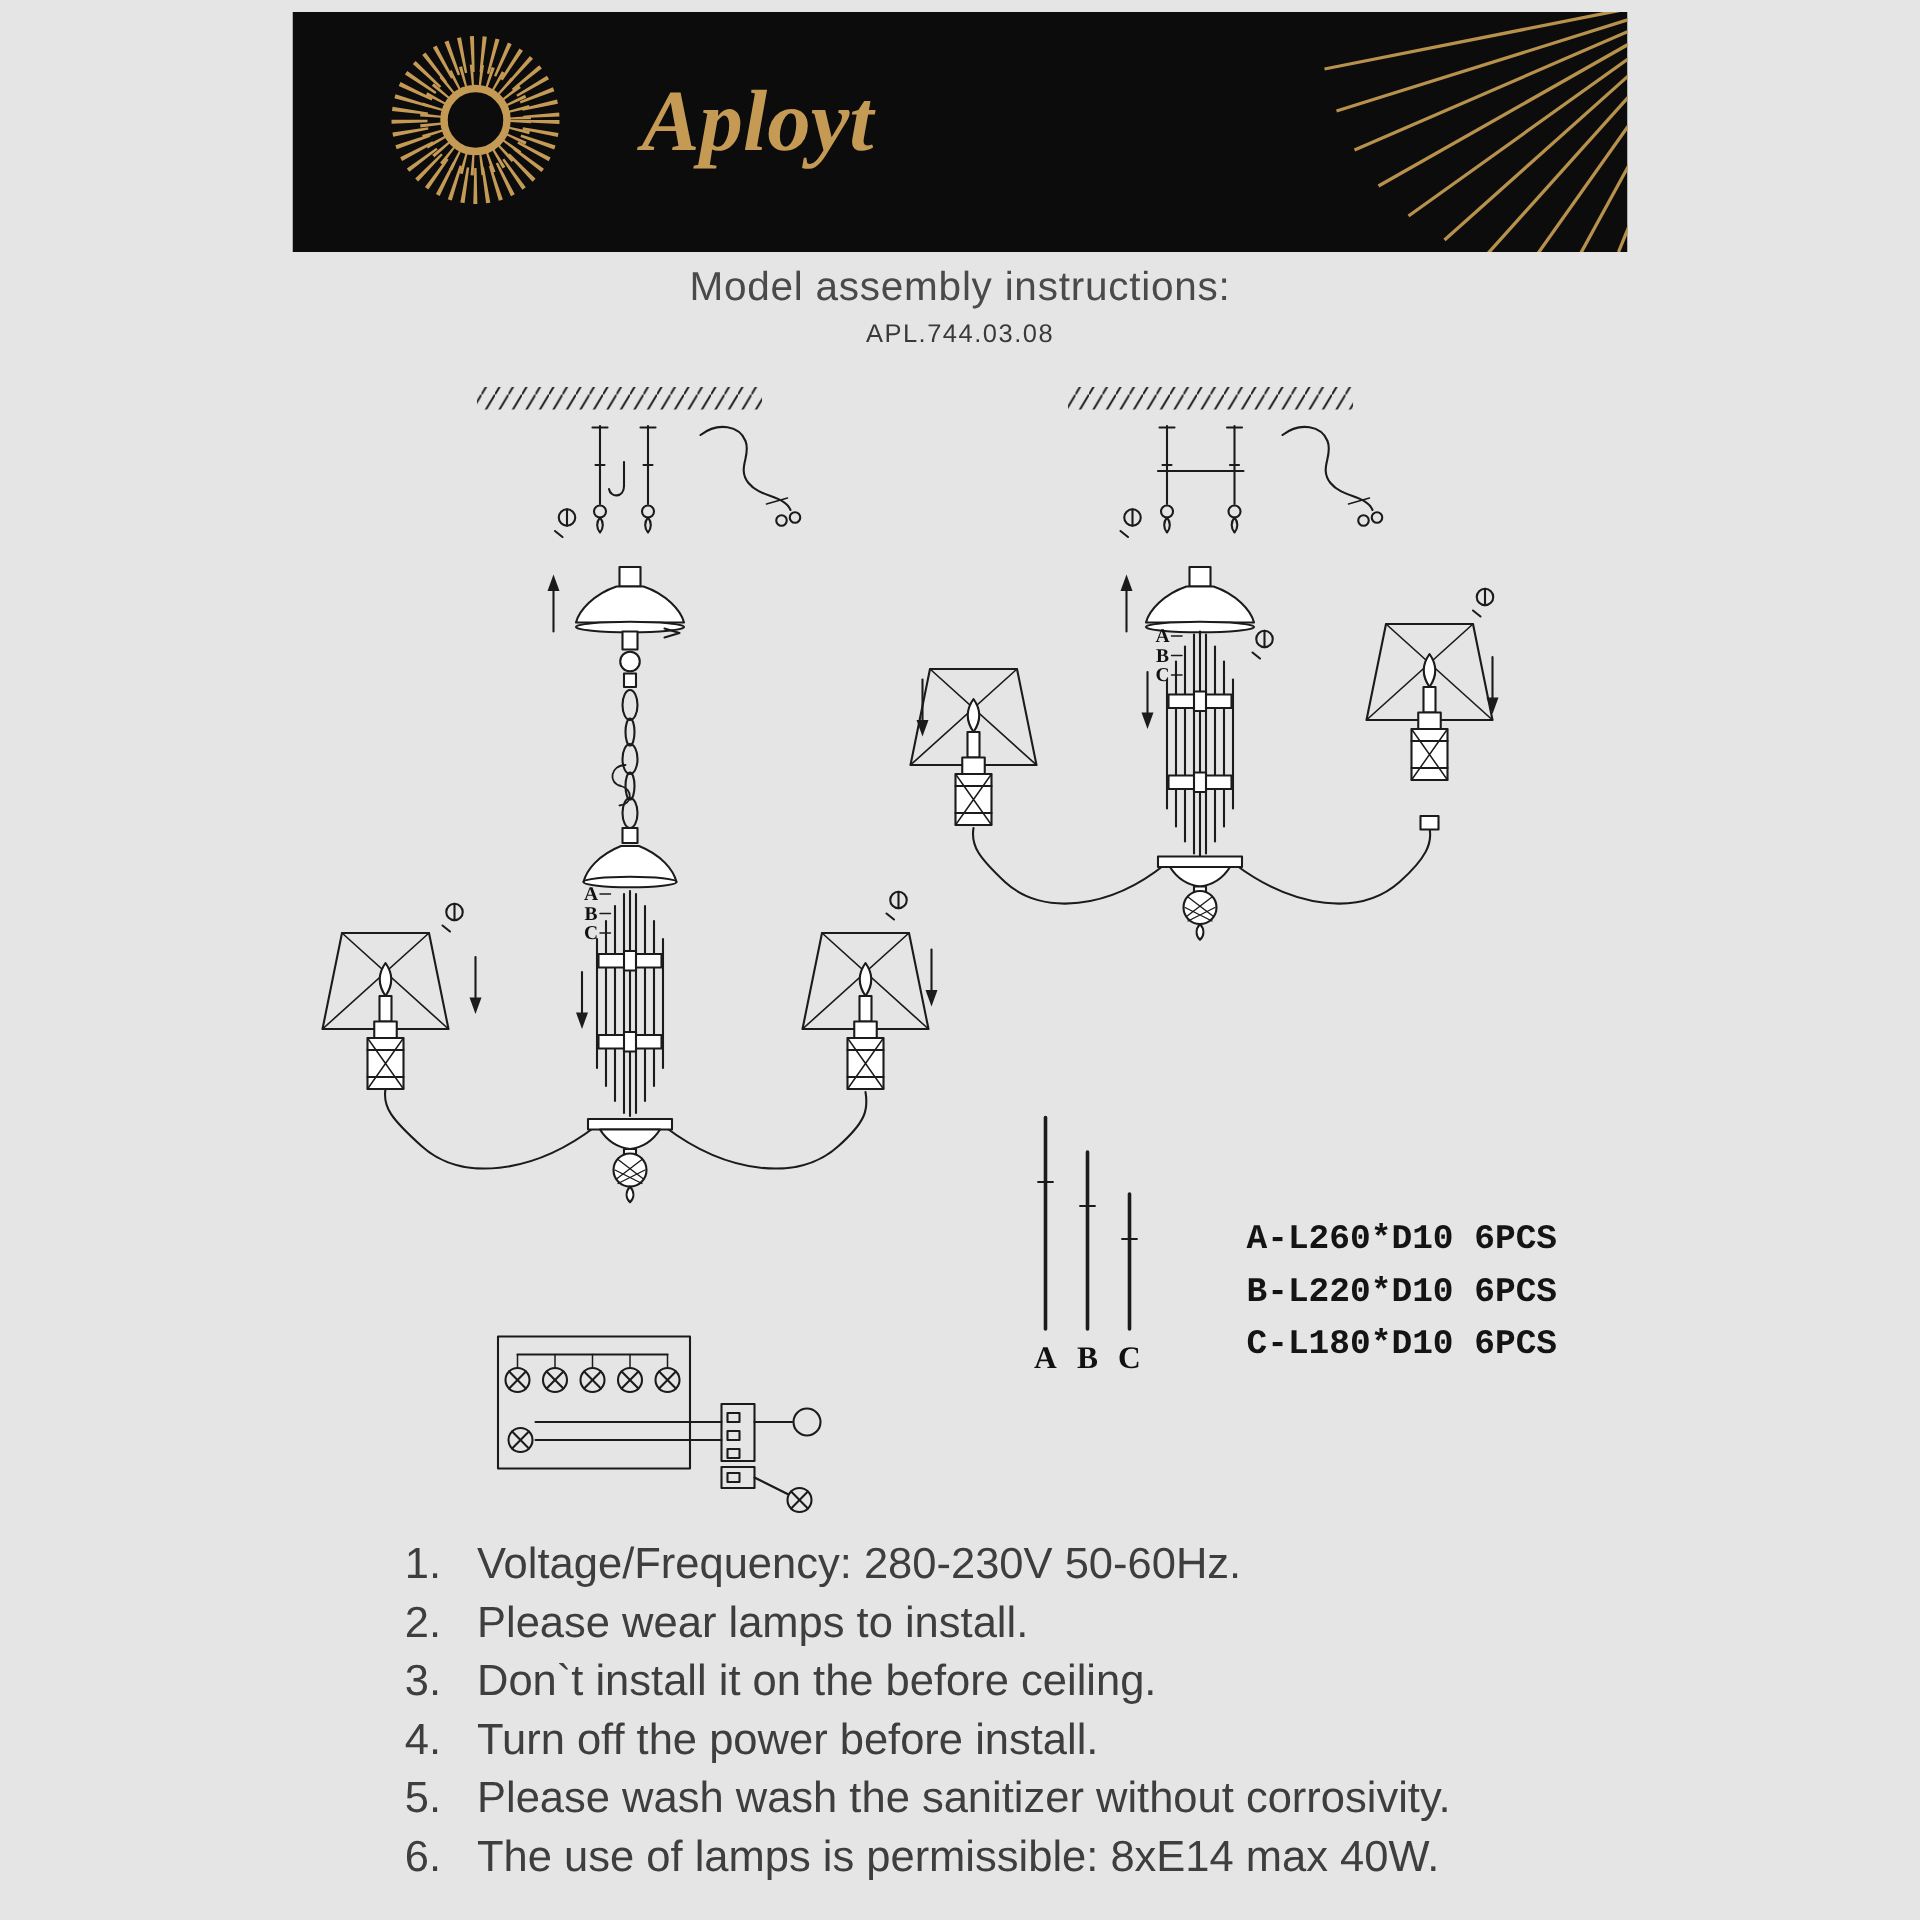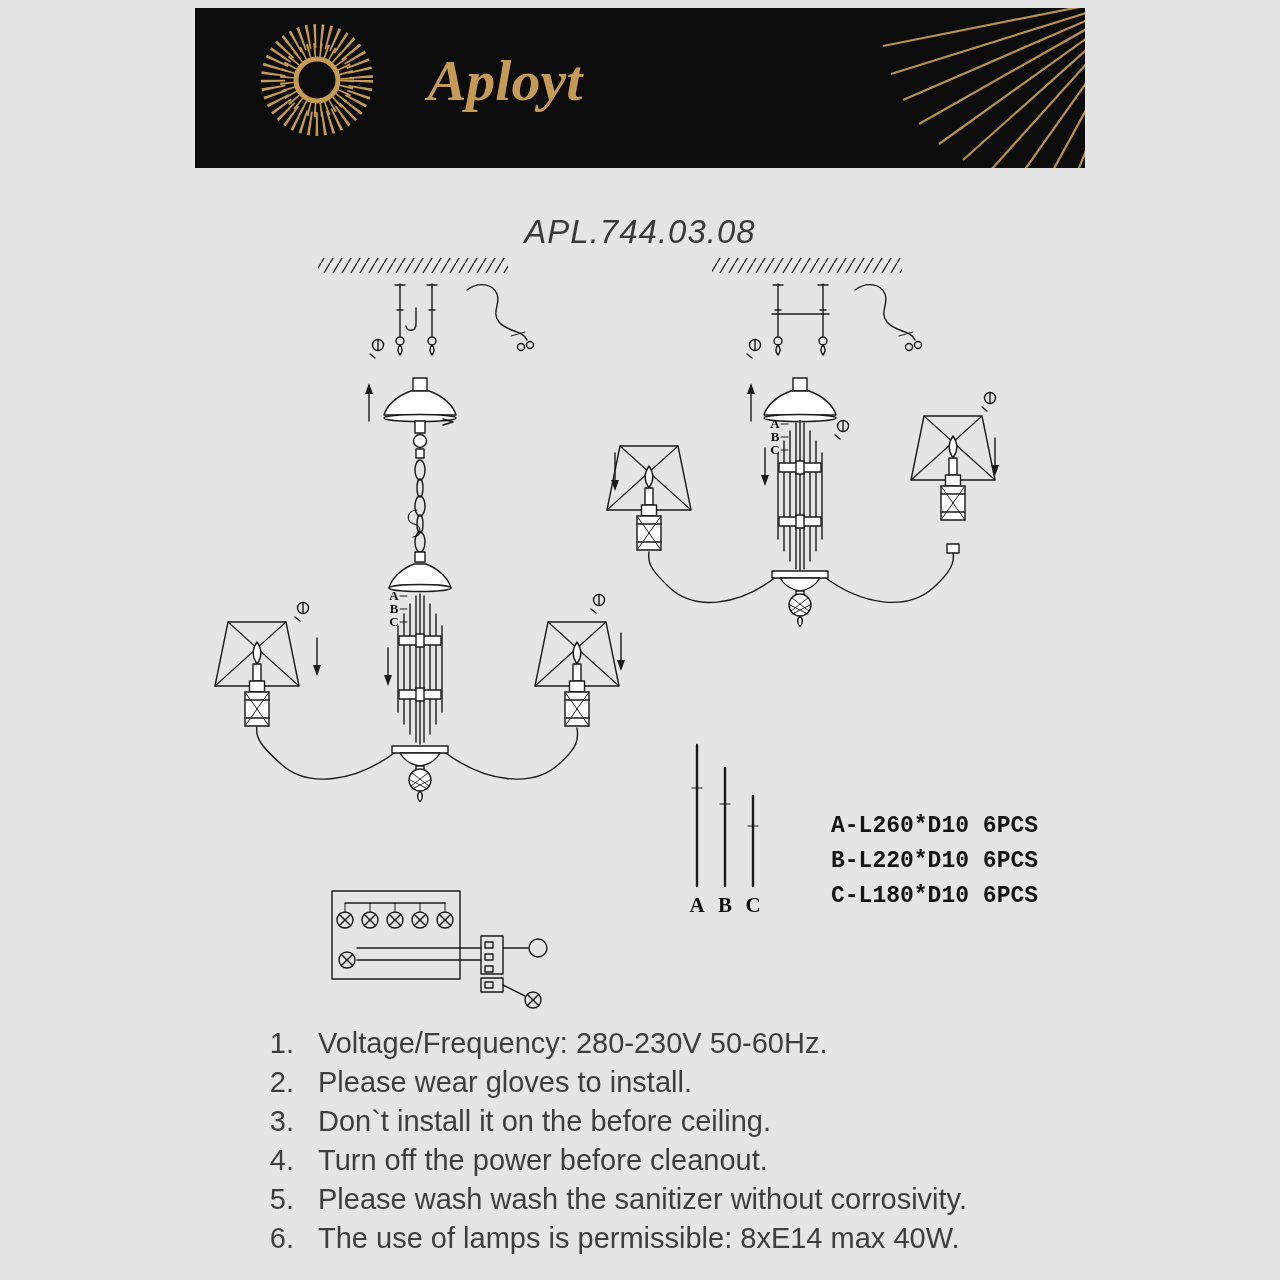--- a/index.html
+++ b/index.html
@@ -8,21 +8,21 @@
   .page { position:relative; width:1280px; height:1280px; background:#e5e5e5; overflow:hidden; }
 
   .banner { position:absolute; left:195px; top:8px; width:890px; height:160px; }
   .banner svg { width:100%; height:100%; display:block; }
   .brand-text { font-family:"Liberation Serif",serif; font-style:italic; font-weight:bold;
                 font-size:58px; fill:#c49a55; stroke:none; text-anchor:middle; }
 
   .title { position:absolute; top:176px; left:0; width:100%; text-align:center;
            font-size:27px; color:#4a4a4a; letter-spacing:.5px; }
   .model { position:absolute; top:213px; left:0; width:100%; text-align:center;
-           font-size:33px; color:#3a3a3a; letter-spacing:1px;font-style:italic; }
+           font-size:17px; color:#3a3a3a; letter-spacing:1px; }
 
   .diagram { position:absolute; left:195px; top:248px; width:890px; height:765px; }
   .diagram text { stroke:none; }
   .col-lbl { font-family:"Liberation Serif",serif; font-weight:bold; font-size:13px; fill:#111; text-anchor:middle; }
   .rod-lbl { font-family:"Liberation Serif",serif; font-weight:bold; font-size:21px; fill:#111; text-anchor:middle; }
   .spec    { font-family:"Liberation Mono",monospace; font-weight:bold; font-size:23px; fill:#141414; }
 
   .instructions { position:absolute; left:248px; top:1024px; width:850px; list-style:none; color:#3e3e3e; }
   .instructions li { display:flex; font-size:29px; line-height:38px; margin-bottom:1px; }
   .instructions .num { width:46px; text-align:right; margin-right:24px; flex:none; }
@@ -51,20 +51,21 @@
         <line x1="955" y1="-15" x2="796" y2="162"></line>
         <line x1="955" y1="-15" x2="826" y2="167"></line>
         <line x1="955" y1="-15" x2="856" y2="166"></line>
         <line x1="955" y1="-15" x2="884" y2="160"></line>
         <line x1="955" y1="-15" x2="910" y2="150"></line>
         <line x1="955" y1="-15" x2="948" y2="172"></line>
       </g>
     </svg>
   </header>
 
+  <div class="title">Model assembly instructions:</div>
   <div class="model">APL.744.03.08</div>
 
   <svg class="diagram" viewBox="0 0 890 765" stroke="#1b1b1b" fill="none" stroke-width="1.4" stroke-linecap="round" stroke-linejoin="round">
     <defs>
       <pattern id="hatch" width="9" height="15" patternUnits="userSpaceOnUse">
         <line x1="0" y1="15" x2="9" y2="0" stroke="#1b1b1b" stroke-width="1.3"></line>
       </pattern>
       <g id="mrod">
         <line x1="0" y1="0" x2="0" y2="52"></line>
         <line x1="-5" y1="1" x2="5" y2="1"></line>
@@ -273,29 +274,29 @@
     </g>
   </svg>
 
   <ol class="instructions">
     <li>
       <span class="num">1.</span>
       <span>Voltage/Frequency: 280-230V 50-60Hz.</span>
     </li>
     <li>
       <span class="num">2.</span>
-      <span>Please wear gloves to install.</span>
+      <span>Please wear lamps to install.</span>
     </li>
     <li>
       <span class="num">3.</span>
       <span>Don`t install it on the before ceiling.</span>
     </li>
     <li>
       <span class="num">4.</span>
-      <span>Turn off the power before cleanout.</span>
+      <span>Turn off the power before install.</span>
     </li>
     <li>
       <span class="num">5.</span>
       <span>Please wash wash the sanitizer without corrosivity.</span>
     </li>
     <li>
       <span class="num">6.</span>
       <span>The use of lamps is permissible: 8xE14 max 40W.</span>
     </li>
   </ol>

